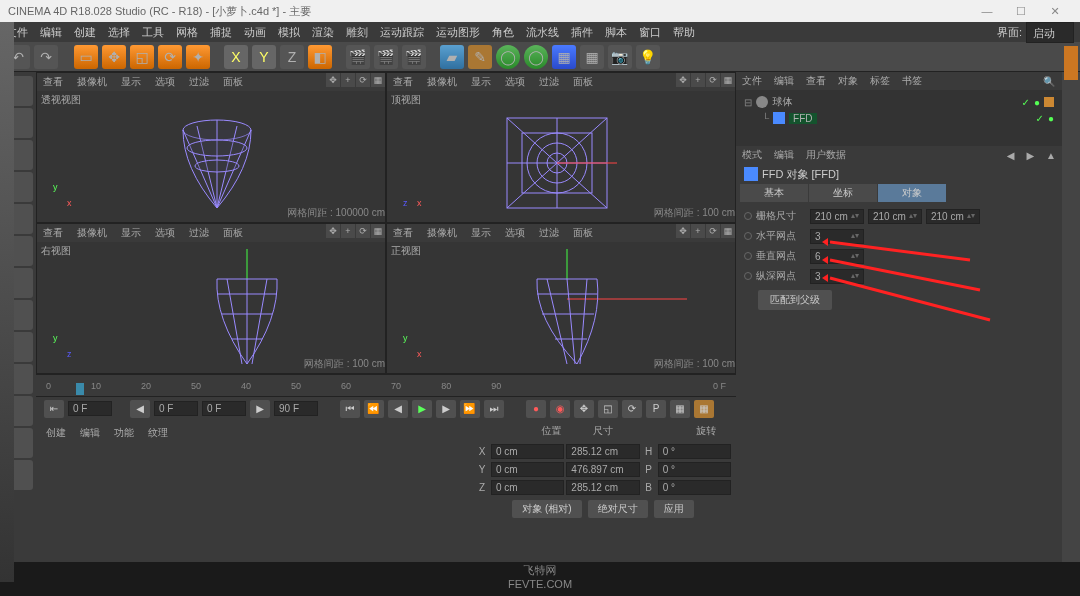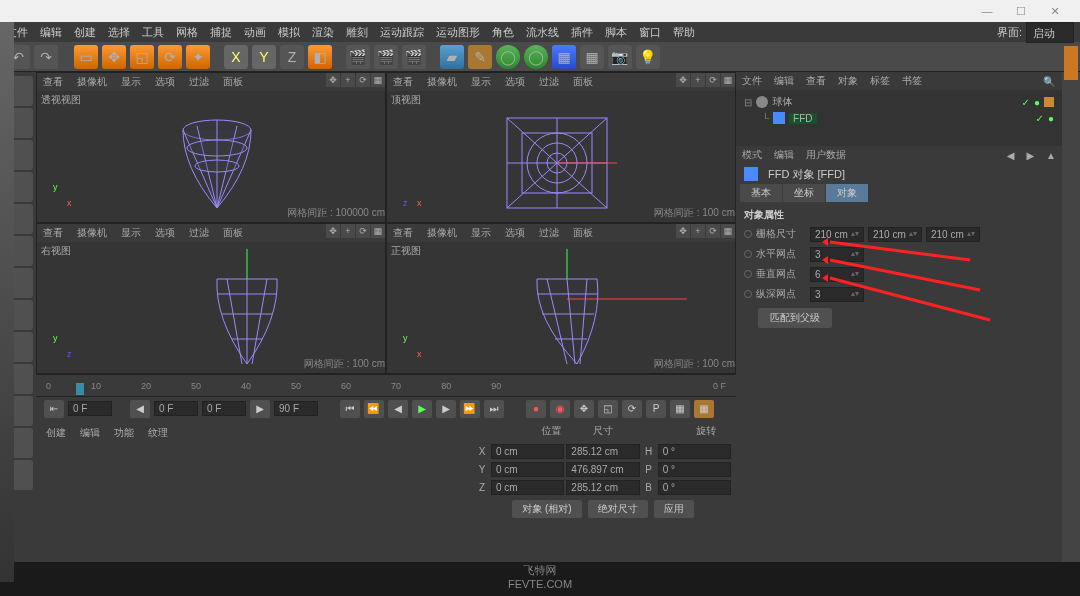--- a/index.html
+++ b/index.html
@@ -61,24 +61,24 @@
 .coordbot { display: flex; gap: 6px; padding: 4px; justify-content: center; }
 .coordbtn { background: #505050; padding: 2px 10px; font-size: 10px; color: #ccc; border-radius: 2px; }
 .right { width: 344px; background: #3a3a3a; display: flex; }
 .rmain { flex: 1; display: flex; flex-direction: column; }
 .rtabs { height: 18px; display: flex; gap: 12px; padding: 0 6px; font-size: 10px; color: #aaa; align-items:center; background:#3a3a3a; }
 .objtree { height: 56px; background: #333; padding: 4px 8px; font-size: 10px; }
 .objtree .row { display: flex; align-items: center; gap: 4px; height: 16px; }
 .objtree .ico { width: 12px; height: 12px; }
 .attr { flex: 1; background: #3a3a3a; padding: 0; }
 .attrtabs { height: 18px; display: flex; gap: 12px; padding: 0 6px; font-size: 10px; color: #aaa; align-items:center; }
-.attrtitle { height: 20px; display: flex; align-items: center; gap: 10px; padding: 0 8px; font-size: 11px; color: #ccc; }
+.attrtitle { height: 20px; display: flex; align-items: center; gap: 4px; padding: 0 8px; font-size: 11px; color: #ccc; }
 .attrtitle .cube-ico { width: 14px; height: 14px; background: #4a8aff; }
 .subtabs { height: 18px; display: flex; gap: 1px; padding: 0 4px; font-size: 10px; }
-.subtab { padding: 2px 11px; background: #4a4a4a; color: #ccc; }
+.subtab { padding: 2px 24px; background: #4a4a4a; color: #ccc; }
 .subtab.active { background: #5a7a9a; }
 .attrsec { padding: 4px 8px; }
 .attrsec .hdr { font-size: 10px; font-weight: bold; color: #ccc; padding: 2px 0; }
 .attrrow { display: flex; align-items: center; height: 20px; gap: 4px; font-size: 10px; }
 .attrrow .dot { width: 8px; height: 8px; border: 1px solid #666; border-radius: 50%; }
 .attrrow .albl { width: 50px; color: #aaa; }
 .attrrow .aval { background: #2a2a2a; border: 1px solid #222; padding: 1px 4px; width: 54px; color: #aaa; display:flex; justify-content:space-between; }
 .attrrow .aval .spin { color: #666; font-size: 8px; }
 .fitbtn { background: #505050; padding: 3px 12px; font-size: 10px; color: #ccc; border-radius: 2px; margin: 4px 0 0 14px; display: inline-block; }
 .rside { width: 18px; background: #444; }
@@ -88,20 +88,21 @@
 .edge-strip { position: absolute; left: 0; top: 22px; width: 14px; height: 560px; background: linear-gradient(#666,#333); }
 .orange-strip { position: absolute; right: 2px; top: 46px; width: 14px; height: 34px; background: #cc7722; }
 </style>
 </head>
 <body>
 
 <div class="edge-strip"></div>
 <div class="orange-strip"></div>
 
 <div class="titlebar">
+  <span>CINEMA 4D R18.028 Studio (RC - R18) - [小萝卜.c4d *] - 主要</span>
   <div class="spacer"></div>
   <div class="winbtn">—</div>
   <div class="winbtn">☐</div>
   <div class="winbtn">✕</div>
 </div>
 
 <div class="menubar">
   <span>文件</span>
   <span>编辑</span>
   <span>创建</span>
@@ -467,21 +468,20 @@
         <div class="attrtitle">
           <div class="cube-ico"></div>
           <span>FFD 对象 [FFD]</span>
         </div>
         <div class="subtabs">
           <div class="subtab">基本</div>
           <div class="subtab">坐标</div>
           <div class="subtab active">对象</div>
         </div>
         <div class="attrsec">
-          <div class="hdr">对象属性</div>
           <div class="attrrow">
             <div class="dot"></div>
             <div class="albl">栅格尺寸</div>
             <div class="aval">
                 <span>210 cm</span>
                 <span class="spin">▴▾</span>
               </div>
             <div class="aval">
                 <span>210 cm</span>
                 <span class="spin">▴▾</span>

